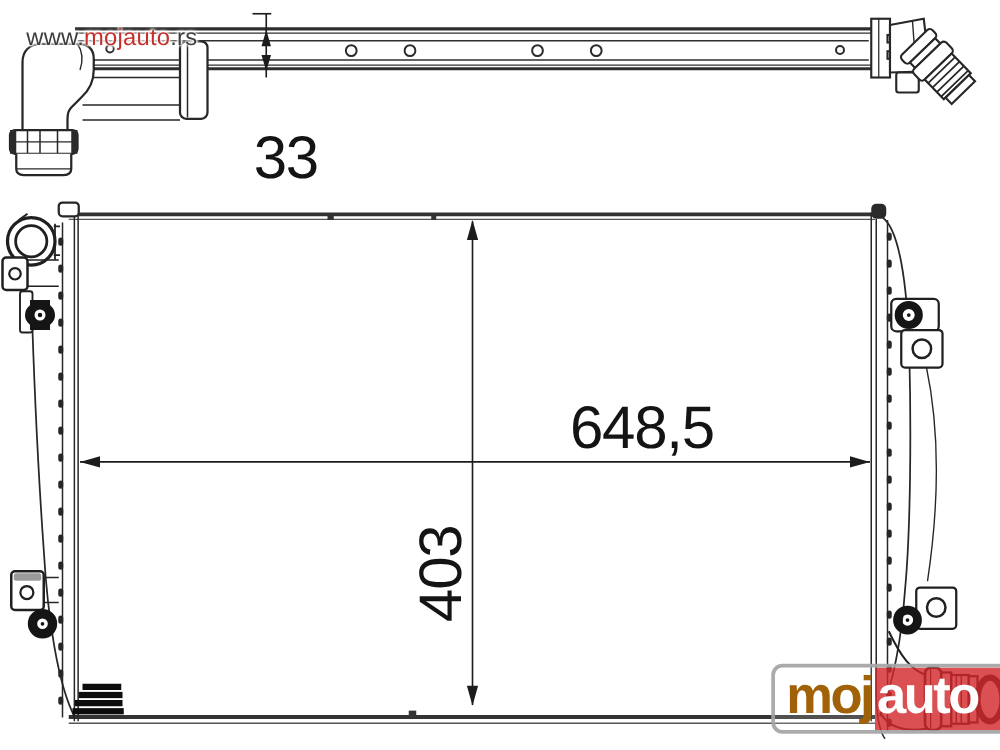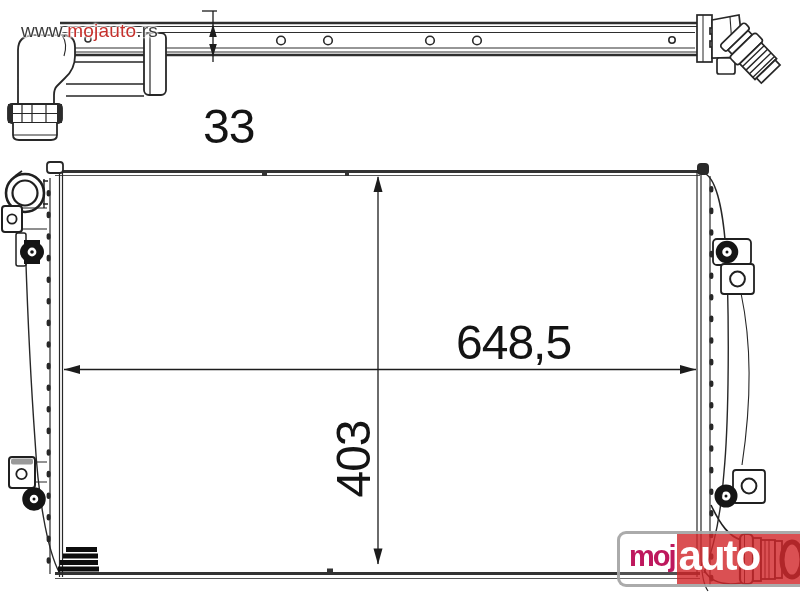--- a/index.html
+++ b/index.html
@@ -15,21 +15,21 @@
   
   .dim{position:absolute;z-index:3;color:#141414;font-size:48px;line-height:1;
        letter-spacing:-1px;white-space:nowrap;}
   .dim-depth{left:203px;top:63px;margin-top:40px;}
   .dim-width{left:456px;top:319px;width:140px;text-align:left;}
   .dim-height{left:354px;top:459px;transform:translate(-50%,-50%) rotate(-90deg);}
   
   .logo{position:absolute;left:617px;top:531px;width:192px;height:50px;z-index:5;
         display:flex;align-items:stretch;border:3px solid rgba(164,164,164,.92);
         border-radius:9px;overflow:hidden;background:rgba(255,255,255,.15);}
-  .logo-gray{color:#be185d;font-weight:800;font-size:29px;line-height:44px;
+  .logo-gray{color:#a16207;font-weight:800;font-size:42px;line-height:44px;
              letter-spacing:-2px;padding:0 2px 0 9px;}
   .logo-red{flex:1;background:rgba(208,31,34,.78);color:#ffffff;font-weight:800;
             font-size:42px;line-height:44px;letter-spacing:-2px;padding-left:2px;}
 </style>
 </head>
 <body>
 
 <div class="stage">
 
   <svg width="800" height="600" viewBox="0 0 800 600">

